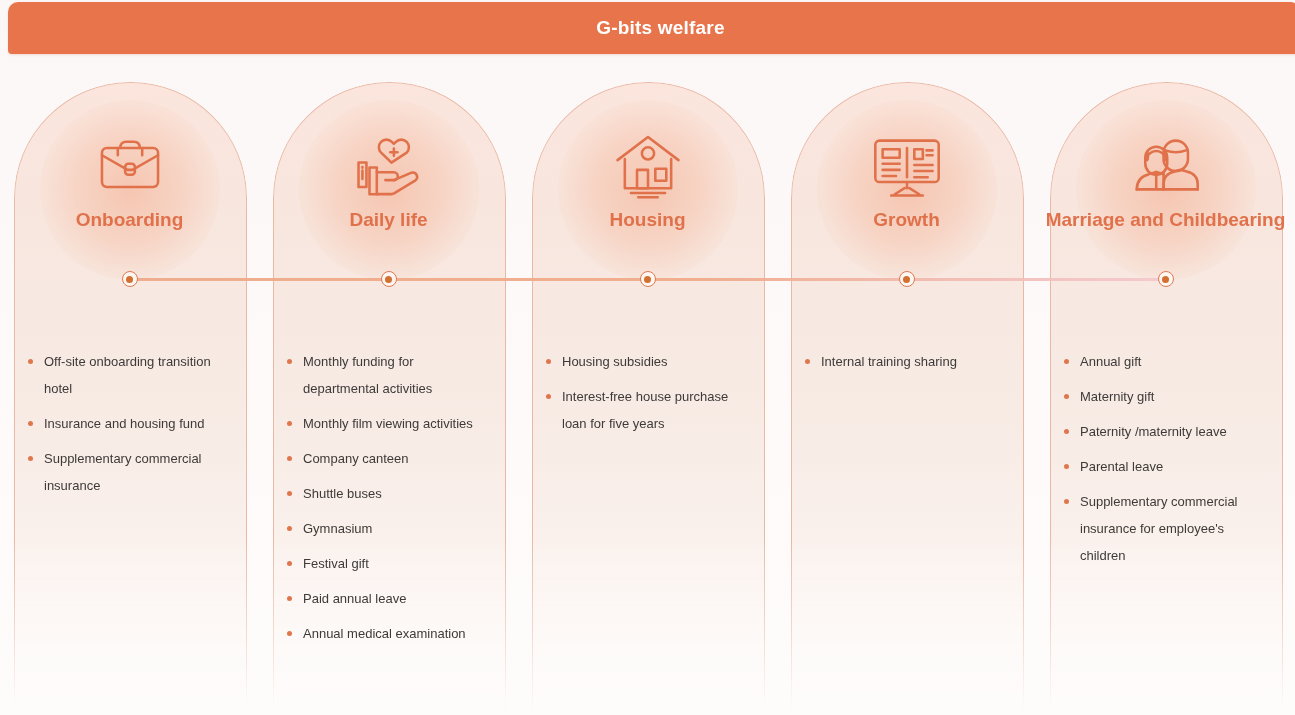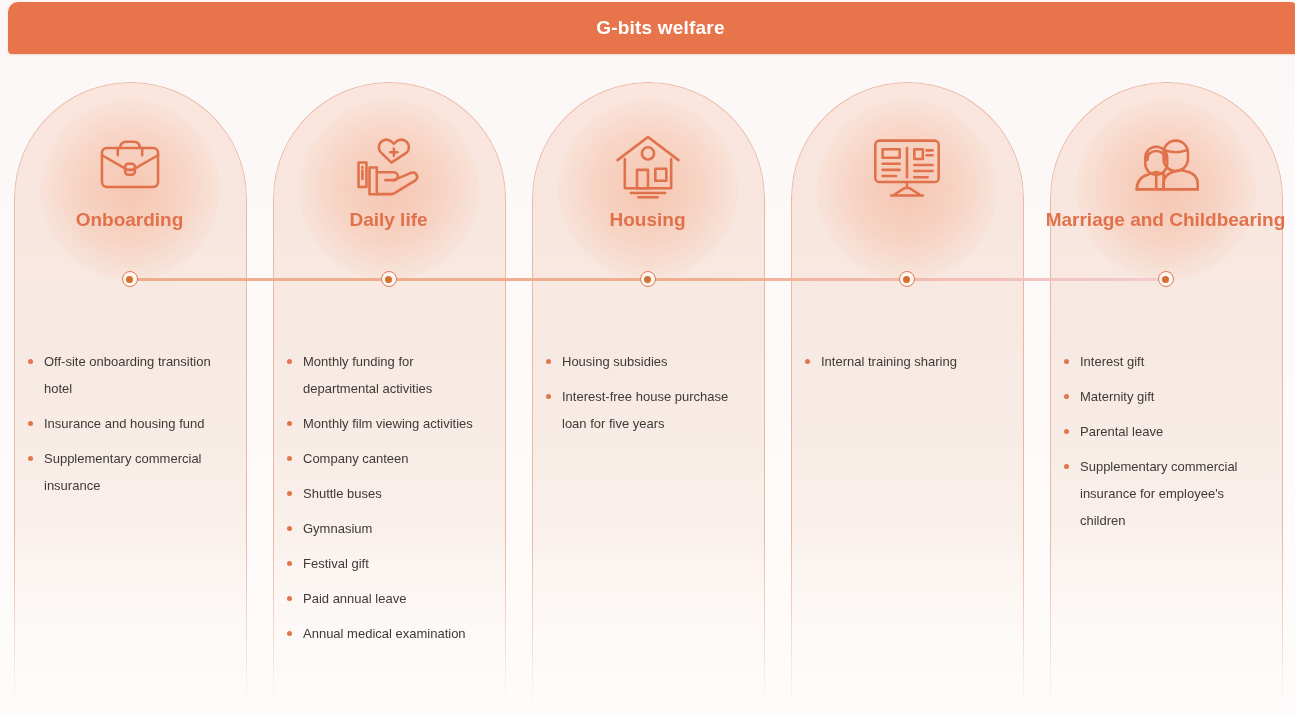--- a/index.html
+++ b/index.html
@@ -296,20 +296,21 @@
           <rect x="6" y="12" width="52" height="34" rx="3.4"></rect>
           <path d="M32 18 v24"></path>
           <rect x="12" y="19" width="14" height="7"></rect>
           <path d="M12 31 h14 M12 36 h14 M12 41 h11"></path>
           <rect x="38" y="19" width="7" height="8"></rect>
           <path d="M48 20 h5 M48 24 h5"></path>
           <path d="M38 32 h15 M38 37 h15 M38 42 h11"></path>
           <path d="M32 46 v5 M22 56 l8-5 M42 56 l-8-5 M19 57 h26"></path>
         </svg>
       </div>
+      <div class="col-title">Growth</div>
       <div class="marker"></div>
       <ul class="bullets">
         <li>Internal training sharing</li>
       </ul>
     </div>
 
     <div class="column col-4">
       <div class="arch"></div>
       <div class="icon-glow"></div>
       <div class="icon-wrap">
@@ -321,21 +322,22 @@
           <path d="M16.5 21 q1.5 4 0 7 M31.5 21 q1.5 4 0 7"></path>
           <path d="M8 52 q0-10 10-12.5 l6-1.8 l6 1.8"></path>
           <path d="M30 52 v-4.5 q0-8 9-10.2 l5-1.4 l5 1.4 q9 2.2 9 10.2 V52"></path>
           <path d="M8 52 h50"></path>
           <path d="M24 37.7 v14 M30 37.7 v14"></path>
         </svg>
       </div>
       <div class="col-title two-line">Marriage and Childbearing</div>
       <div class="marker"></div>
       <ul class="bullets">
-        <li>Interest gift</li>
+        <li>Annual gift</li>
         <li>Maternity gift</li>
+        <li>Paternity /maternity leave</li>
         <li>Parental leave</li>
         <li>Supplementary commercial insurance for employee's children</li>
       </ul>
     </div>
 
   </div>
 </div>
 
 </body></html>

